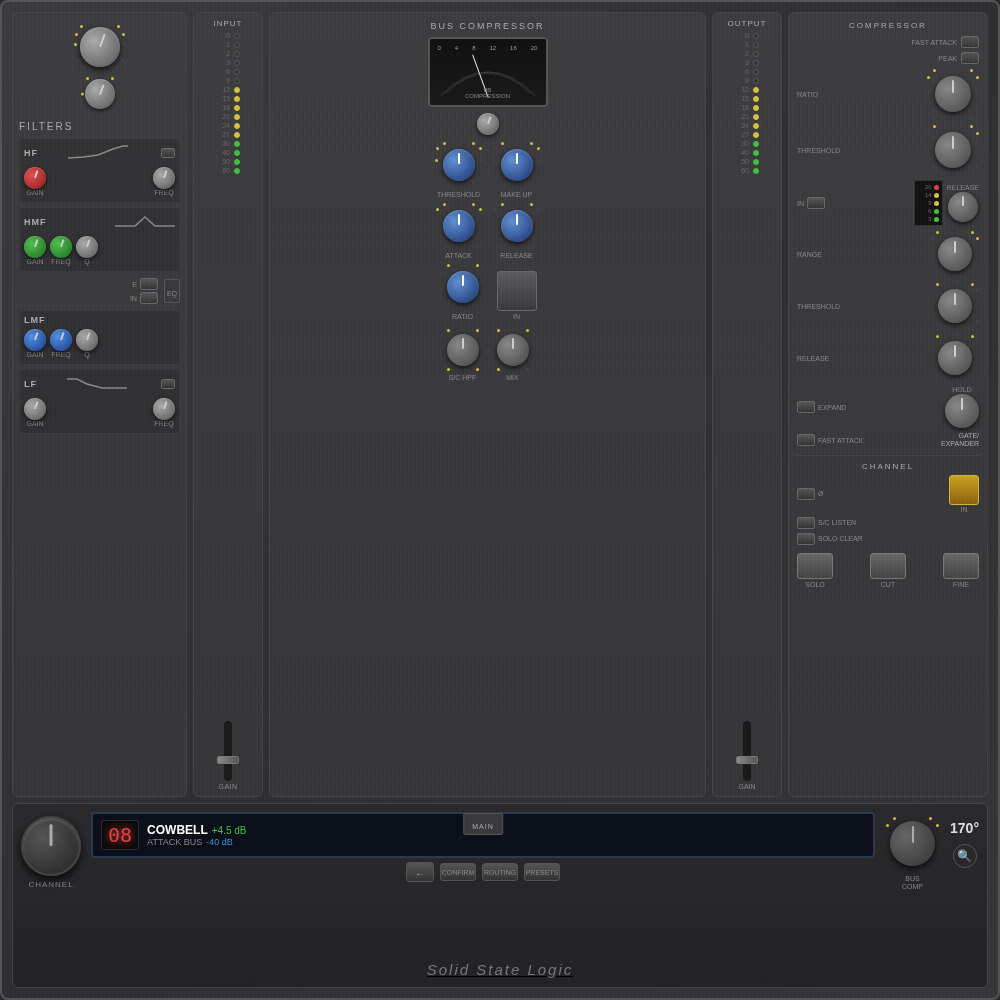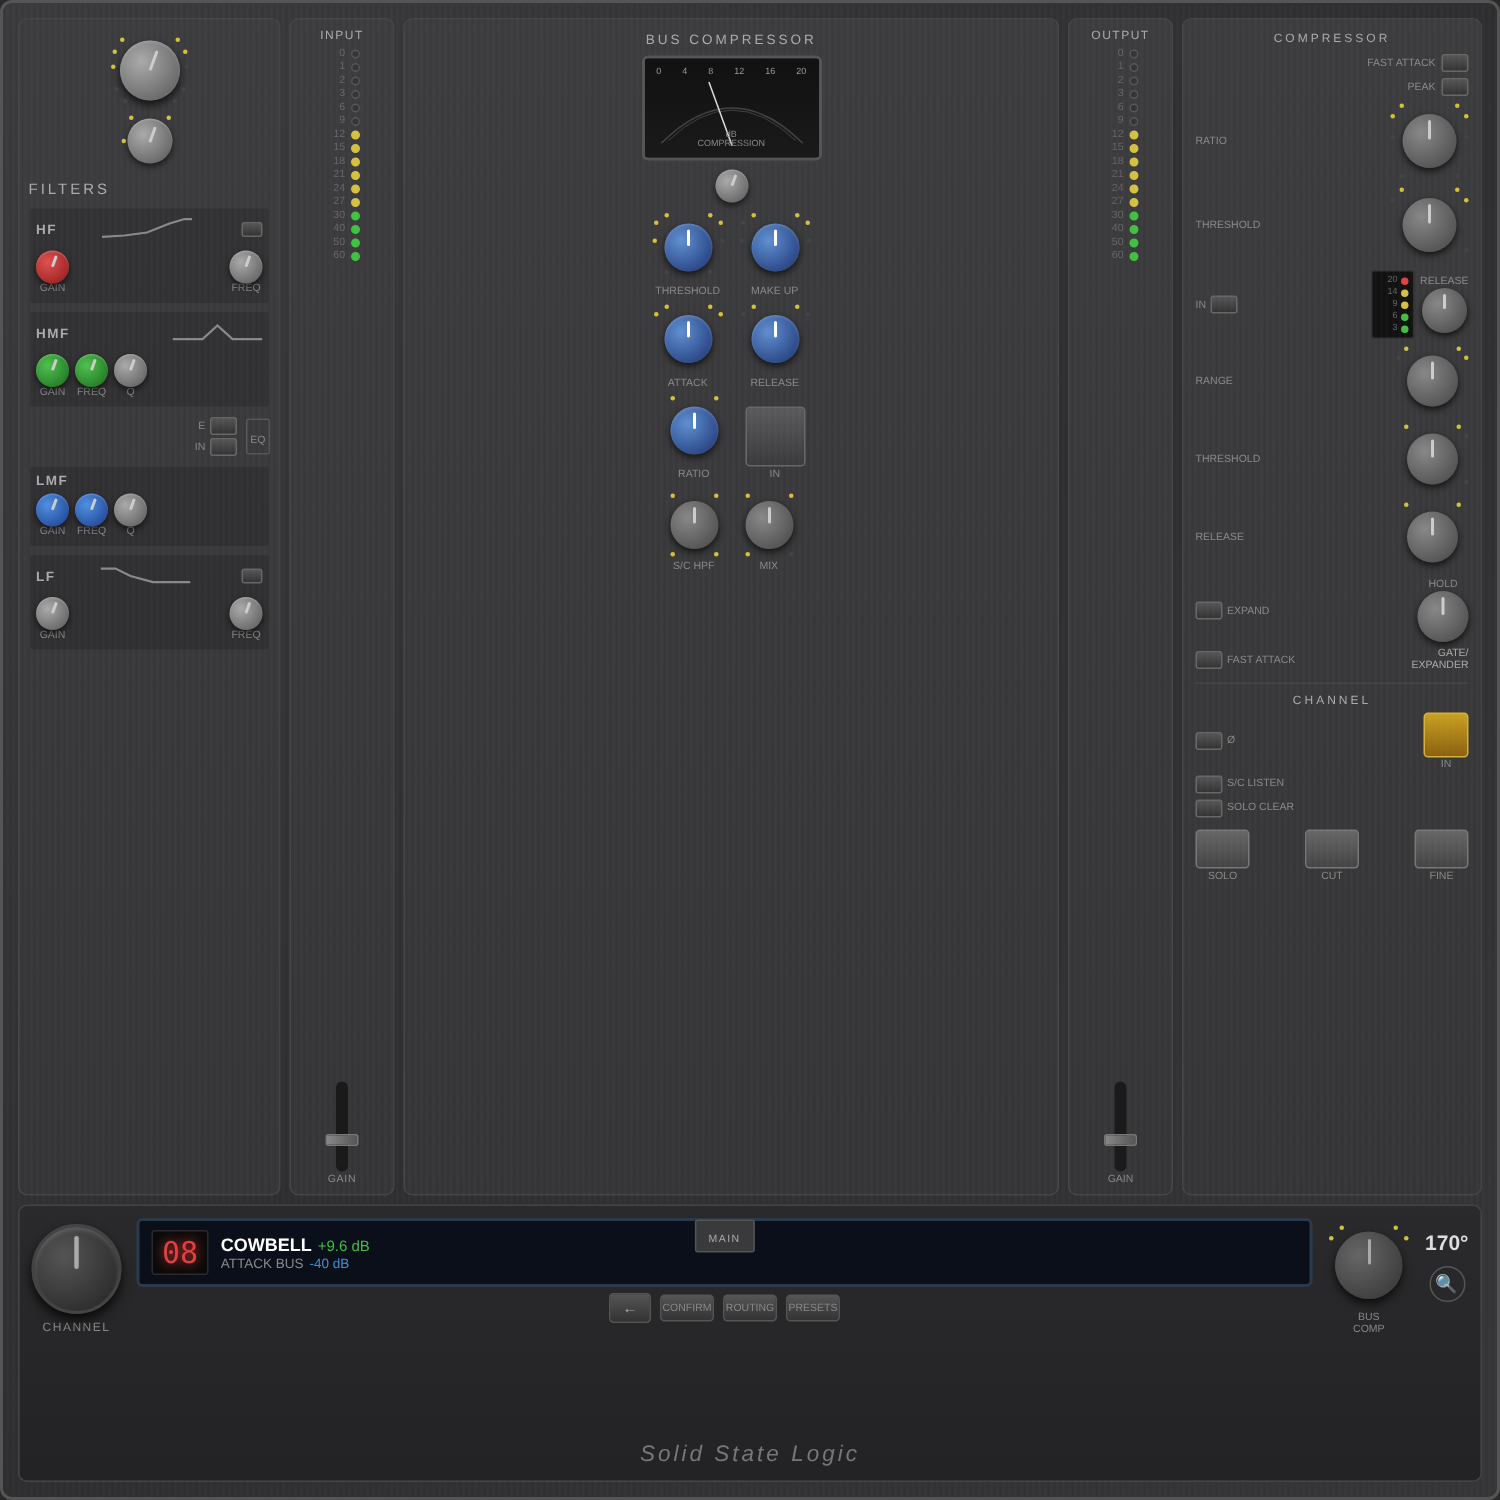--- a/index.html
+++ b/index.html
@@ -1106,21 +1106,21 @@
           <div style="background:#0a0f1a;border:2px solid #2a3a4a;border-radius:4px;padding:6px 8px;display:flex;flex-direction:column;gap:3px;position:relative;">
             <div style="display:flex;align-items:center;gap:8px;">
 
               <div style="background:#0a0a0a;border:1px solid #2a2a2a;border-radius:2px;padding:2px 6px;">
                 <span style="font-size:20px;color:#e04040;font-family:monospace;text-shadow:0 0 8px #e04040;">08</span>
               </div>
 
               <div>
                 <div style="display:flex;align-items:baseline;gap:4px;">
                   <span style="font-size:12px;color:#fff;font-weight:bold;">COWBELL</span>
-                  <span style="font-size:10px;color:#40c040;">+9.6 dB</span>
+                  <span style="font-size:10px;color:#40c040;">+4.5 dB</span>
                 </div>
                 <div style="display:flex;align-items:baseline;gap:4px;">
                   <span style="font-size:9px;color:#888;">ATTACK BUS</span>
                   <span style="font-size:9px;color:#4090d0;">-40 dB</span>
                 </div>
               </div>
             </div>
 
             <div style="position:absolute;top:-1px;left:50%;transform:translateX(-50%);background:#3a3a3c;border:1px solid #555;border-radius:2px;padding:1px 8px;">
               <span style="font-size:7px;color:#aaa;letter-spacing:1px;">MAIN</span>
@@ -1165,20 +1165,20 @@
         <div style="display:flex;flex-direction:column;align-items:center;justify-content:flex-start;padding-top:8px;gap:8px;">
           <span style="font-size:14px;color:#ddd;font-weight:bold;">170°</span>
 
           <div style="width:24px;height:24px;border:1px solid #555;border-radius:12px;display:flex;align-items:center;justify-content:center;cursor:pointer;">
             <span style="font-size:12px;color:#888;">🔍</span>
           </div>
         </div>
 
       </div>
 
-      <div style="text-align:center;margin-top:4px;">
+      <div style="text-align:center;margin-top:4px;text-decoration:underline;">
         <span style="font-size:15px;color:#777;font-style:italic;letter-spacing:2px;">Solid State Logic</span>
       </div>
 
     </div>
   </div>
 
 </div>
 
 </body></html>

